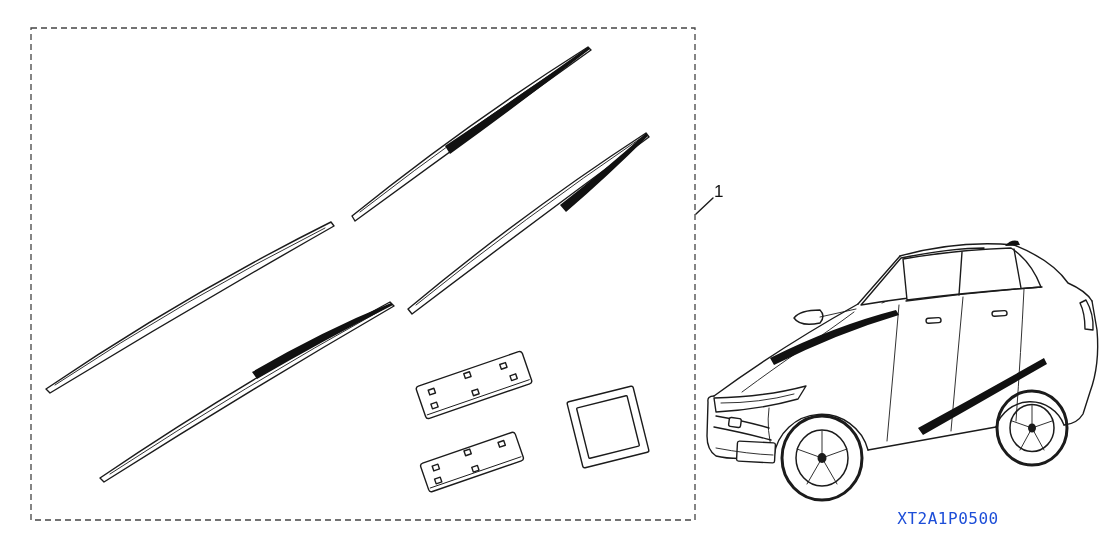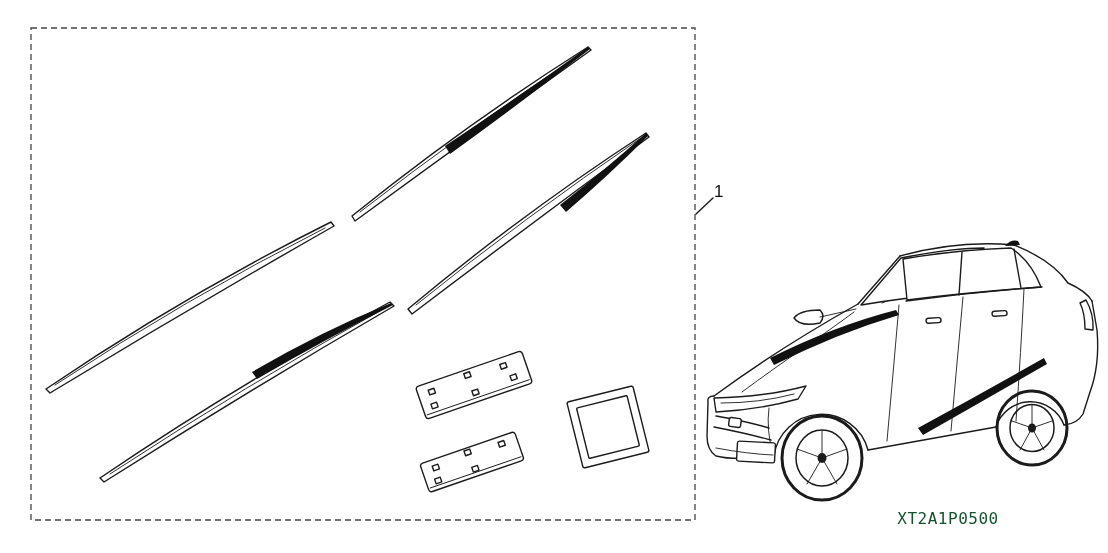--- a/index.html
+++ b/index.html
@@ -6,21 +6,21 @@
   .canvas{position:relative;width:1108px;height:553px;background:#ffffff;overflow:hidden;
           font-family:"Liberation Sans",sans-serif;}
   .canvas svg{position:absolute;left:0;top:0;}
   .ln{fill:none;stroke:#1b1b1b;stroke-width:1.4;stroke-linecap:round;stroke-linejoin:round;}
   .thin{fill:none;stroke:#1b1b1b;stroke-width:.9;stroke-linecap:round;}
   .wh{fill:#ffffff;stroke:#1b1b1b;stroke-width:1.4;stroke-linejoin:round;}
   .dk{fill:#111111;stroke:none;}
   .callout{position:absolute;left:714px;top:182px;font-size:17px;color:#111;}
   .part-code{position:absolute;left:884px;top:509px;width:128px;text-align:center;
              font-family:"DejaVu Sans Mono",monospace;font-size:16px;font-weight:500;
-             letter-spacing:.5px;color:#14532d;}
+             letter-spacing:.5px;color:#1d4ed8;}
 </style>
 </head>
 <body>
 
 <div class="canvas">
 
   <svg width="1108" height="553" viewBox="0 0 1108 553">
 
     <rect x="31" y="28" width="664" height="492" fill="none" stroke="#444" stroke-width="1.3" stroke-dasharray="6 4"></rect>
 

